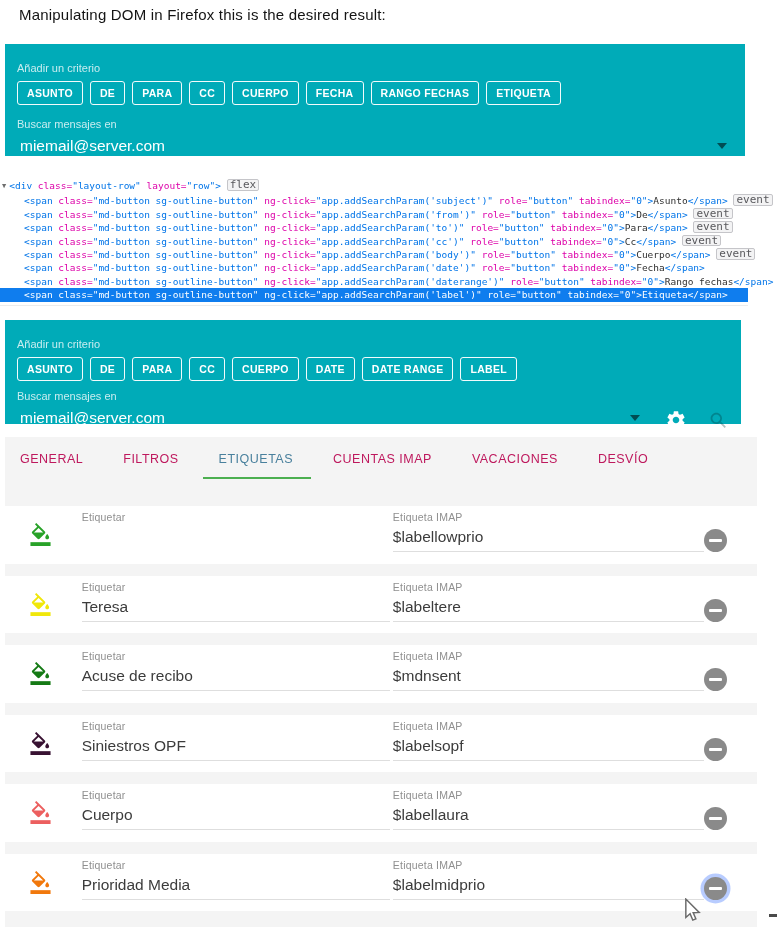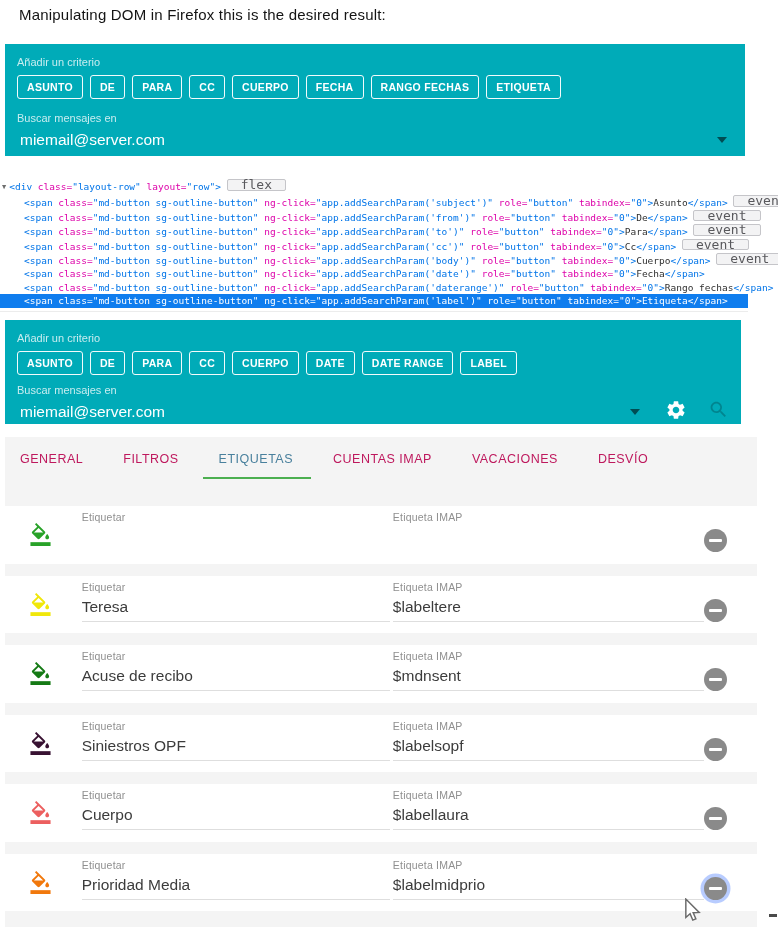--- a/index.html
+++ b/index.html
@@ -14,40 +14,40 @@
   .page-title {
     position: absolute; left: 7px; top: 6px;
     font-size: 15px; color: #141414; letter-spacing: .2px; margin-left: 12px;
   }
 
   
   .teal-panel {
     position: absolute; left: 5px;
     background: var(--teal);
     color: #fff;
-    padding: 12px 12px;
+    padding: 18px 12px;
   }
   #panel-top { top: 44px; width: 740px; height: 112px; }
   #panel-bottom { top: 320px; width: 736px; height: 104px; }
 
   .small-label { font-size: 11px; color: rgba(255,255,255,.78); }
   .btn-row { display: flex; gap: 7px; margin-top: 7px; }
   .crit-btn {
     border: 1.5px solid rgba(255,255,255,.95);
     border-radius: 3px;
     background: transparent;
     color: #fff;
     font-family: "Liberation Sans", sans-serif;
     font-size: 10.5px; font-weight: bold; letter-spacing: .3px;
     padding: 5px 9px; line-height: 12px;
     cursor: pointer;
   }
   #panel-top .search-label { margin-top: 13px; }
   #panel-bottom .search-label { margin-top: 9px; }
-  .mailbox-row { display: flex; align-items: flex-start; margin-top: 3px; }
+  .mailbox-row { display: flex; align-items: center; margin-top: 3px; }
   .mailbox-select {
     display: flex; align-items: center;
     border-bottom: 1px solid rgba(255,255,255,.55);
     padding: 4px 6px 7px 3px;
   }
   #panel-top .mailbox-select { width: 716px; }
   #panel-bottom .mailbox-select { width: 638px; }
   .mailbox-value { font-size: 15.5px; color: #fff; }
   .caret {
     width: 0; height: 0; margin-left: auto;
@@ -75,22 +75,22 @@
     display: inline-block; color: #6e6e6e; font-size: 7px;
     transform: translateY(-1.5px); margin-left: -10px; margin-right: 3px;
   }
   .tok-tag  { color: var(--code-tag); }
   .tok-attr { color: var(--code-attr); }
   .tok-val  { color: var(--code-tag); }
   .tok-text { color: #303030; }
   .dom-badge {
     display: inline-block;
     border: 1px solid #c5c5c9; background: #f3f3f4; color: #58585c;
-    border-radius: 2px; font-size: 13px; line-height: 9.5px;
-    padding: 0 13px; vertical-align: 1px; cursor: pointer;
+    border-radius: 2px; font-size: 11px; line-height: 9.5px;
+    padding: 0 2px; vertical-align: 1px; cursor: pointer;
   }
   .code-line.selected { background: var(--selection-blue); }
   .code-line.selected span { color: #fff !important; }
 
   
   #settings {
     position: absolute; left: 5px; top: 437px;
     width: 752px; height: 490px;
     background: #f4f4f4;
   }
@@ -251,20 +251,21 @@
                 <path fill-rule="evenodd" d="M16.56 8.94 7.62 0 6.21 1.41l2.38 2.38-5.15 5.15c-.59.59-.59 1.54 0 2.12l5.5 5.5c.29.3.68.44 1.06.44s.77-.15 1.06-.44l5.5-5.5c.59-.58.59-1.53 0-2.12zM5.21 10 10 5.21 14.79 10H5.21zM19 11.5s-2 2.17-2 3.5c0 1.1.9 2 2 2s2-.9 2-2c0-1.33-2-3.5-2-3.5z"></path>
                 <path d="M1.5 20h21v4h-21z"></path>
               </svg>
             </span>
           </div>
           <div class="field col1">
             <div class="field-label">Etiquetar</div>
           </div>
           <div class="field col2">
             <div class="field-label">Etiqueta IMAP</div>
+            <div class="field-value">$labellowprio</div>
           </div>
           <button class="minus-btn"></button>
         </div>
       </div>
 
       <div class="label-row">
         <div class="row-card">
           <div class="icon-cell">
             <span class="label-icon" style="color: rgb(240, 231, 10);">
               <svg width="23" height="23" viewBox="0 0 24 24">

